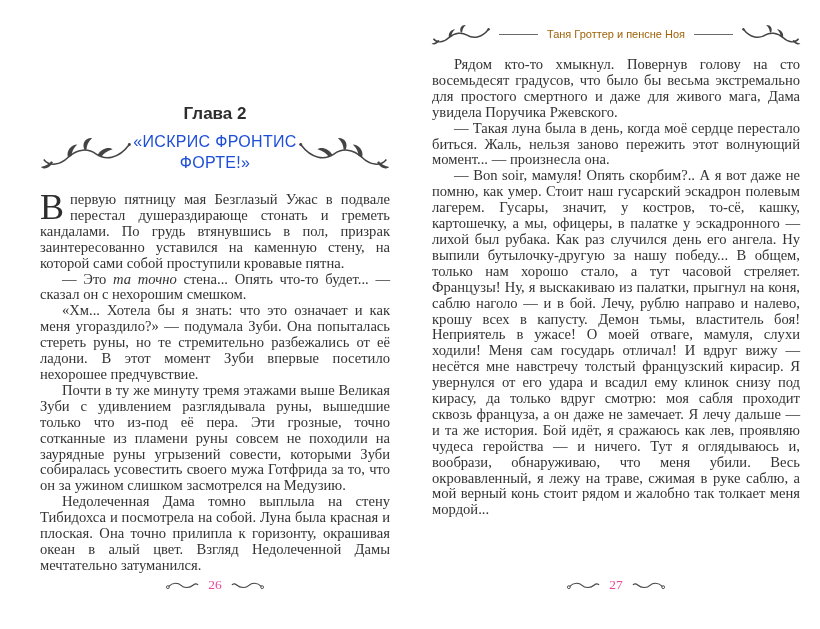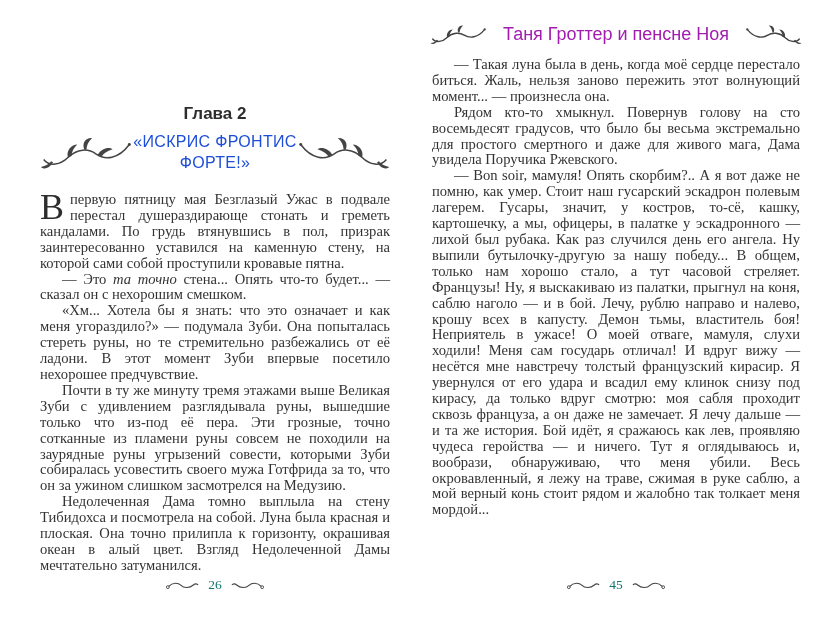--- a/index.html
+++ b/index.html
@@ -13,21 +13,21 @@
   }
 
   
   .running-head {
     position: absolute; left: 430px; top: 20px; width: 372px; height: 28px;
     display: flex; align-items: center; gap: 7px;
   }
   .running-head .rule { flex: 1; height: 1px; background: #6a6a6a; }
   .running-head .rh-title {
     font-family: "Liberation Sans", sans-serif;
-    font-size: 18px; color: #a21caf; white-space: nowrap; padding: 0 2px;
+    font-size: 11px; color: #a16207; white-space: nowrap; padding: 0 2px;
   }
   .vine { display: block; }
   .vine.flip { transform: scaleX(-1); }
 
   
   .page { position: absolute; top: 0; height: 629px; }
   .page-left  { left: 40px;  width: 350px; }
   .page-right { left: 432px; width: 368px; }
 
   
@@ -63,21 +63,21 @@
     padding: 1px 6px 0 0;
     color: #2d2d2d;
   }
   .it { font-style: italic; }
 
   
   .footer {
     position: absolute; top: 577px; left: 0; width: 100%;
     display: flex; align-items: center; justify-content: center; gap: 9px;
   }
-  .page-num { font-size: 13.5px; color: #0f766e; }
+  .page-num { font-size: 13.5px; color: #ec4899; }
 </style>
 </head>
 <body>
 
 <div class="spread">
 
   <div class="running-head">
     <svg class="vine" width="62" height="24" viewBox="0 0 100 40">
       <path d="M4,28 C10,36 22,34 30,26 C40,17 52,17 60,22 C70,28 84,27 96,12" fill="none" stroke="#444" stroke-width="2.4"></path>
       <path d="M30,26 C28,18 34,12 40,12 C36,16 34,20 34,24 Z" fill="#444"></path>
@@ -139,31 +139,31 @@
       <svg style="transform:scaleX(-1)" width="34" height="12" viewBox="0 0 36 12">
         <circle cx="3" cy="8.3" r="1.5" fill="none" stroke="#444" stroke-width="1"></circle>
         <path d="M4,7.5 C8,3 14,3.5 17,6.5 C20,9.5 26,9.5 30,6 C32,4.2 34,4.5 35,6" fill="none" stroke="#444" stroke-width="1.2"></path>
       </svg>
     </div>
   </div>
 
   <div class="page page-right">
 
     <div class="body-text">
+        <p><span>Рядом кто-то хмыкнул. Повернув голову на сто восемьдесят градусов, что было бы весьма экстремально для простого смертного и даже для живого мага, Дама увидела Поручика Ржевского.</span></p>
         <p><span>— Такая луна была в день, когда моё сердце перестало биться. Жаль, нельзя заново пережить этот волнующий момент... — произнесла она.</span></p>
-        <p><span>Рядом кто-то хмыкнул. Повернув голову на сто восемьдесят градусов, что было бы весьма экстремально для простого смертного и даже для живого мага, Дама увидела Поручика Ржевского.</span></p>
         <p><span>— Bon soir, мамуля! Опять скорбим?.. А я вот даже не помню, как умер. Стоит наш гусарский эскадрон полевым лагерем. Гусары, значит, у костров, то-сё, кашку, картошечку, а мы, офицеры, в палатке у эскадронного — лихой был рубака. Как раз случился день его ангела. Ну выпили бутылочку-другую за нашу победу... В общем, только нам хорошо стало, а тут часовой стреляет. Французы! Ну, я выскакиваю из палатки, прыгнул на коня, саблю наголо — и в бой. Лечу, рублю направо и налево, крошу всех в капусту. Демон тьмы, властитель боя! Неприятель в ужасе! О моей отваге, мамуля, слухи ходили! Меня сам государь отличал! И вдруг вижу — несётся мне навстречу толстый французский кирасир. Я увернулся от его удара и всадил ему клинок снизу под кирасу, да только вдруг смотрю: моя сабля проходит сквозь француза, а он даже не замечает. Я лечу дальше — и та же история. Бой идёт, я сражаюсь как лев, проявляю чудеса геройства — и ничего. Тут я оглядываюсь и, вообрази, обнаруживаю, что меня убили. Весь окровавленный, я лежу на траве, сжимая в руке саблю, а мой верный конь стоит рядом и жалобно так толкает меня мордой...</span></p>
       </div>
 
     <div class="footer">
       <svg width="34" height="12" viewBox="0 0 36 12">
         <circle cx="3" cy="8.3" r="1.5" fill="none" stroke="#444" stroke-width="1"></circle>
         <path d="M4,7.5 C8,3 14,3.5 17,6.5 C20,9.5 26,9.5 30,6 C32,4.2 34,4.5 35,6" fill="none" stroke="#444" stroke-width="1.2"></path>
       </svg>
-      <span class="page-num">45</span>
+      <span class="page-num">27</span>
       <svg style="transform:scaleX(-1)" width="34" height="12" viewBox="0 0 36 12">
         <circle cx="3" cy="8.3" r="1.5" fill="none" stroke="#444" stroke-width="1"></circle>
         <path d="M4,7.5 C8,3 14,3.5 17,6.5 C20,9.5 26,9.5 30,6 C32,4.2 34,4.5 35,6" fill="none" stroke="#444" stroke-width="1.2"></path>
       </svg>
     </div>
   </div>
 
 </div>
 
 </body></html>

